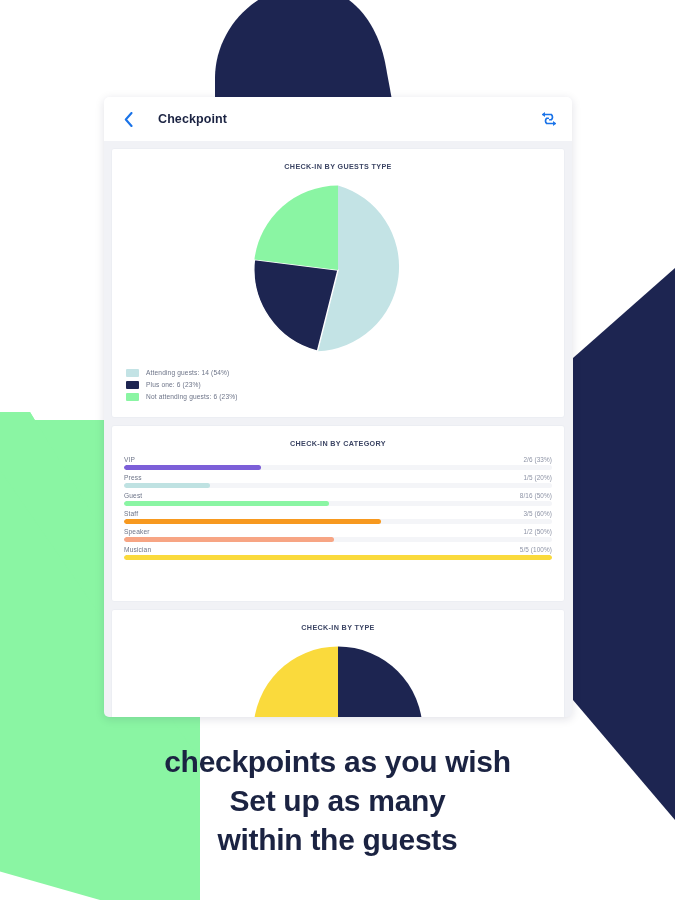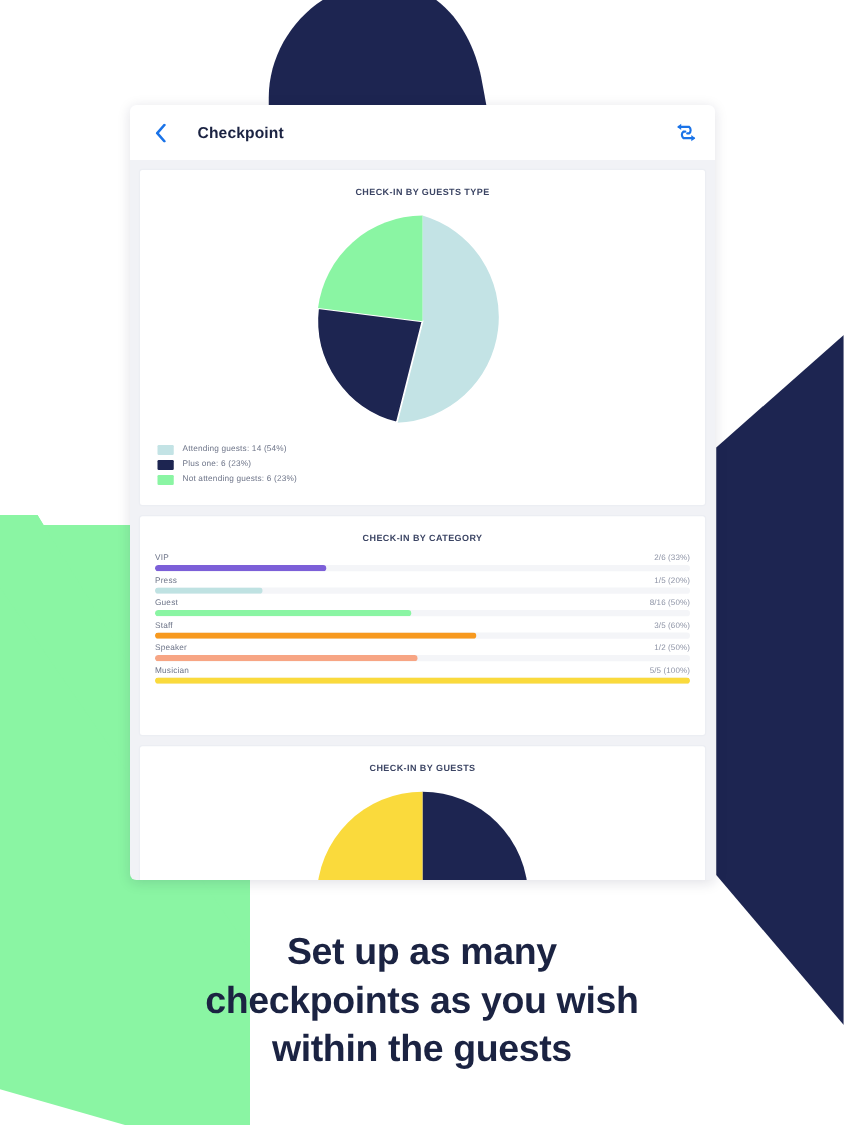--- a/index.html
+++ b/index.html
@@ -21,21 +21,21 @@
     inset: 0;
     width: 675px;
     height: 900px;
     z-index: 0;
   }
 
   
   .device {
     position: absolute;
     left: 104px;
-    top: 84px;
+    top: 97px;
     width: 468px;
     height: 620px;
     background: #f1f2f6;
     border-radius: 5px;
     box-shadow: 0 2px 10px rgba(20,25,60,0.13);
     overflow: hidden;
     z-index: 3;
   }
 
   
@@ -312,29 +312,29 @@
           </div>
           <div class="cat-track">
             <div class="cat-fill" style="width:100%;background:#fada3c"></div>
           </div>
         </div>
 
       </div>
     </div>
 
     <div class="card hosts-card">
-      <div class="card-title">CHECK-IN BY GUESTS</div>
+      <div class="card-title">CHECK-IN BY TYPE</div>
       <div class="hosts-wrap">
         <svg width="178" height="178" viewBox="0 0 200 200">
           <path d="M100,100 L100,5 A95,95 0 0 1 100,195 Z" fill="#1d2551"></path>
           <path d="M100,100 L100,195 A95,95 0 0 1 100,5 Z" fill="#fada3c"></path>
         </svg>
       </div>
     </div>
 
   </div>
 </div>
 
 <div class="caption">
+  <div>checkpoints as you wish</div>
   <div>Set up as many</div>
-  <div>checkpoints as you wish</div>
   <div>within the guests</div>
 </div>
 
 </body></html>

